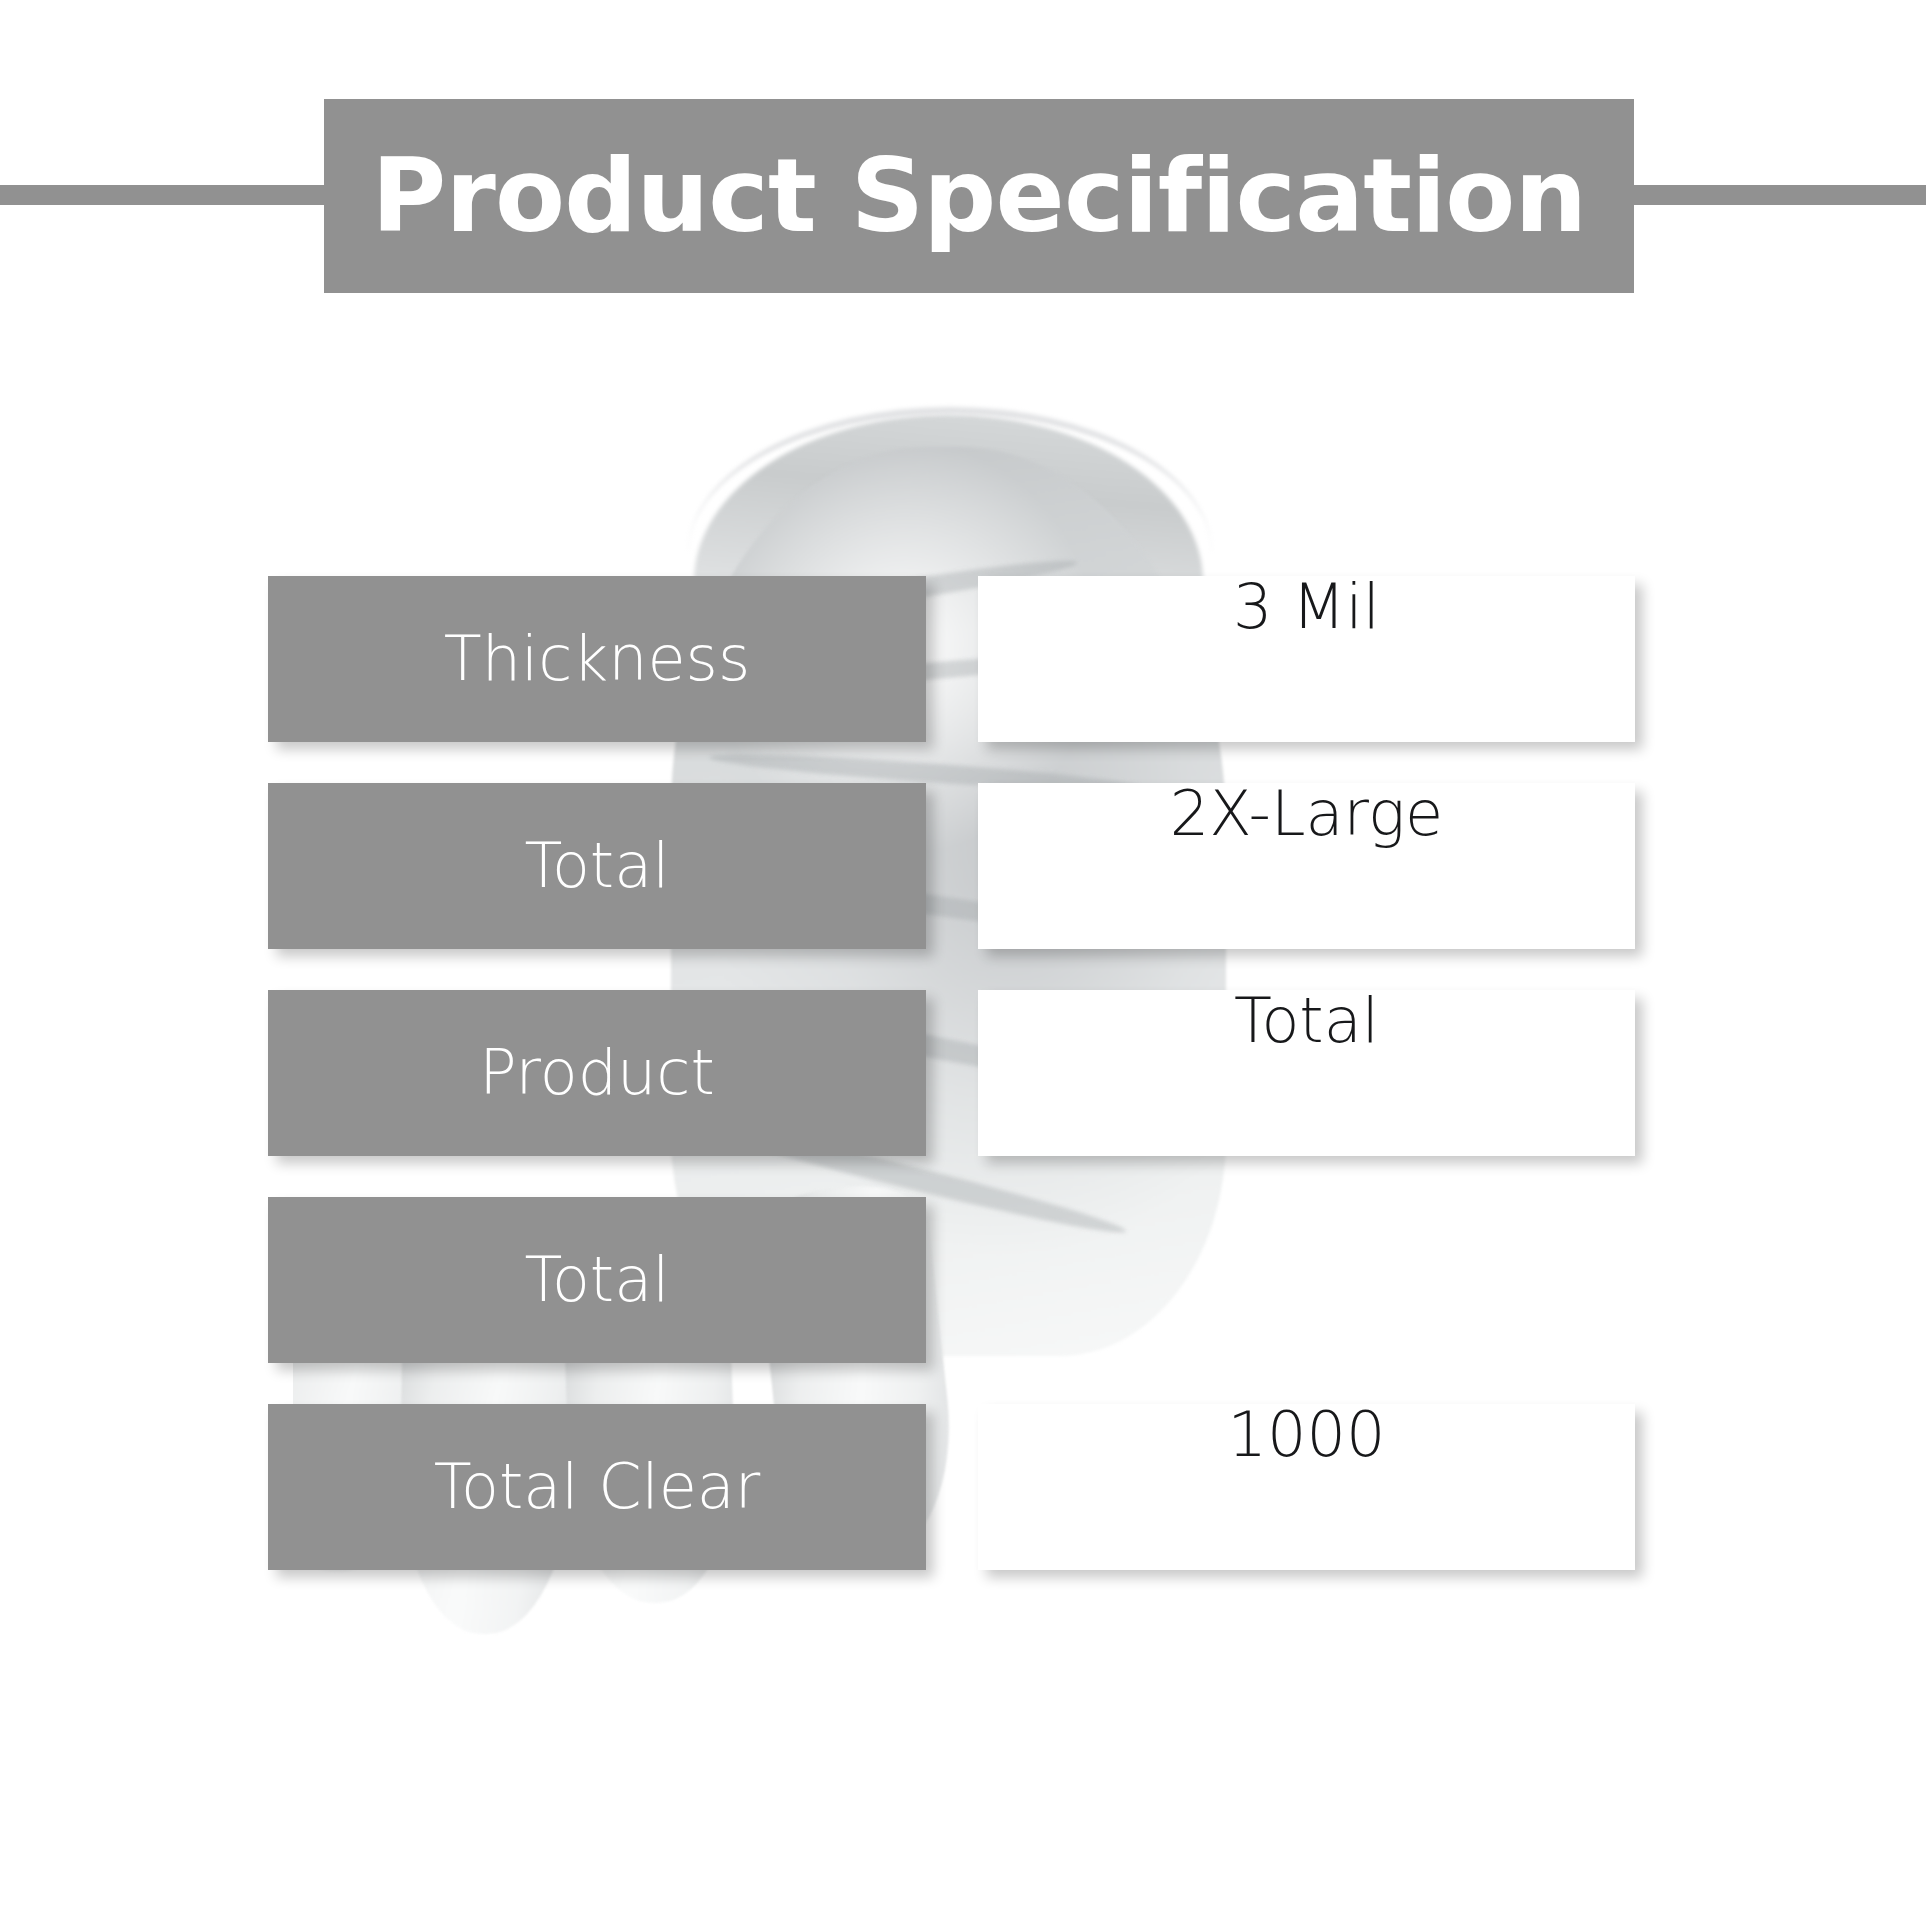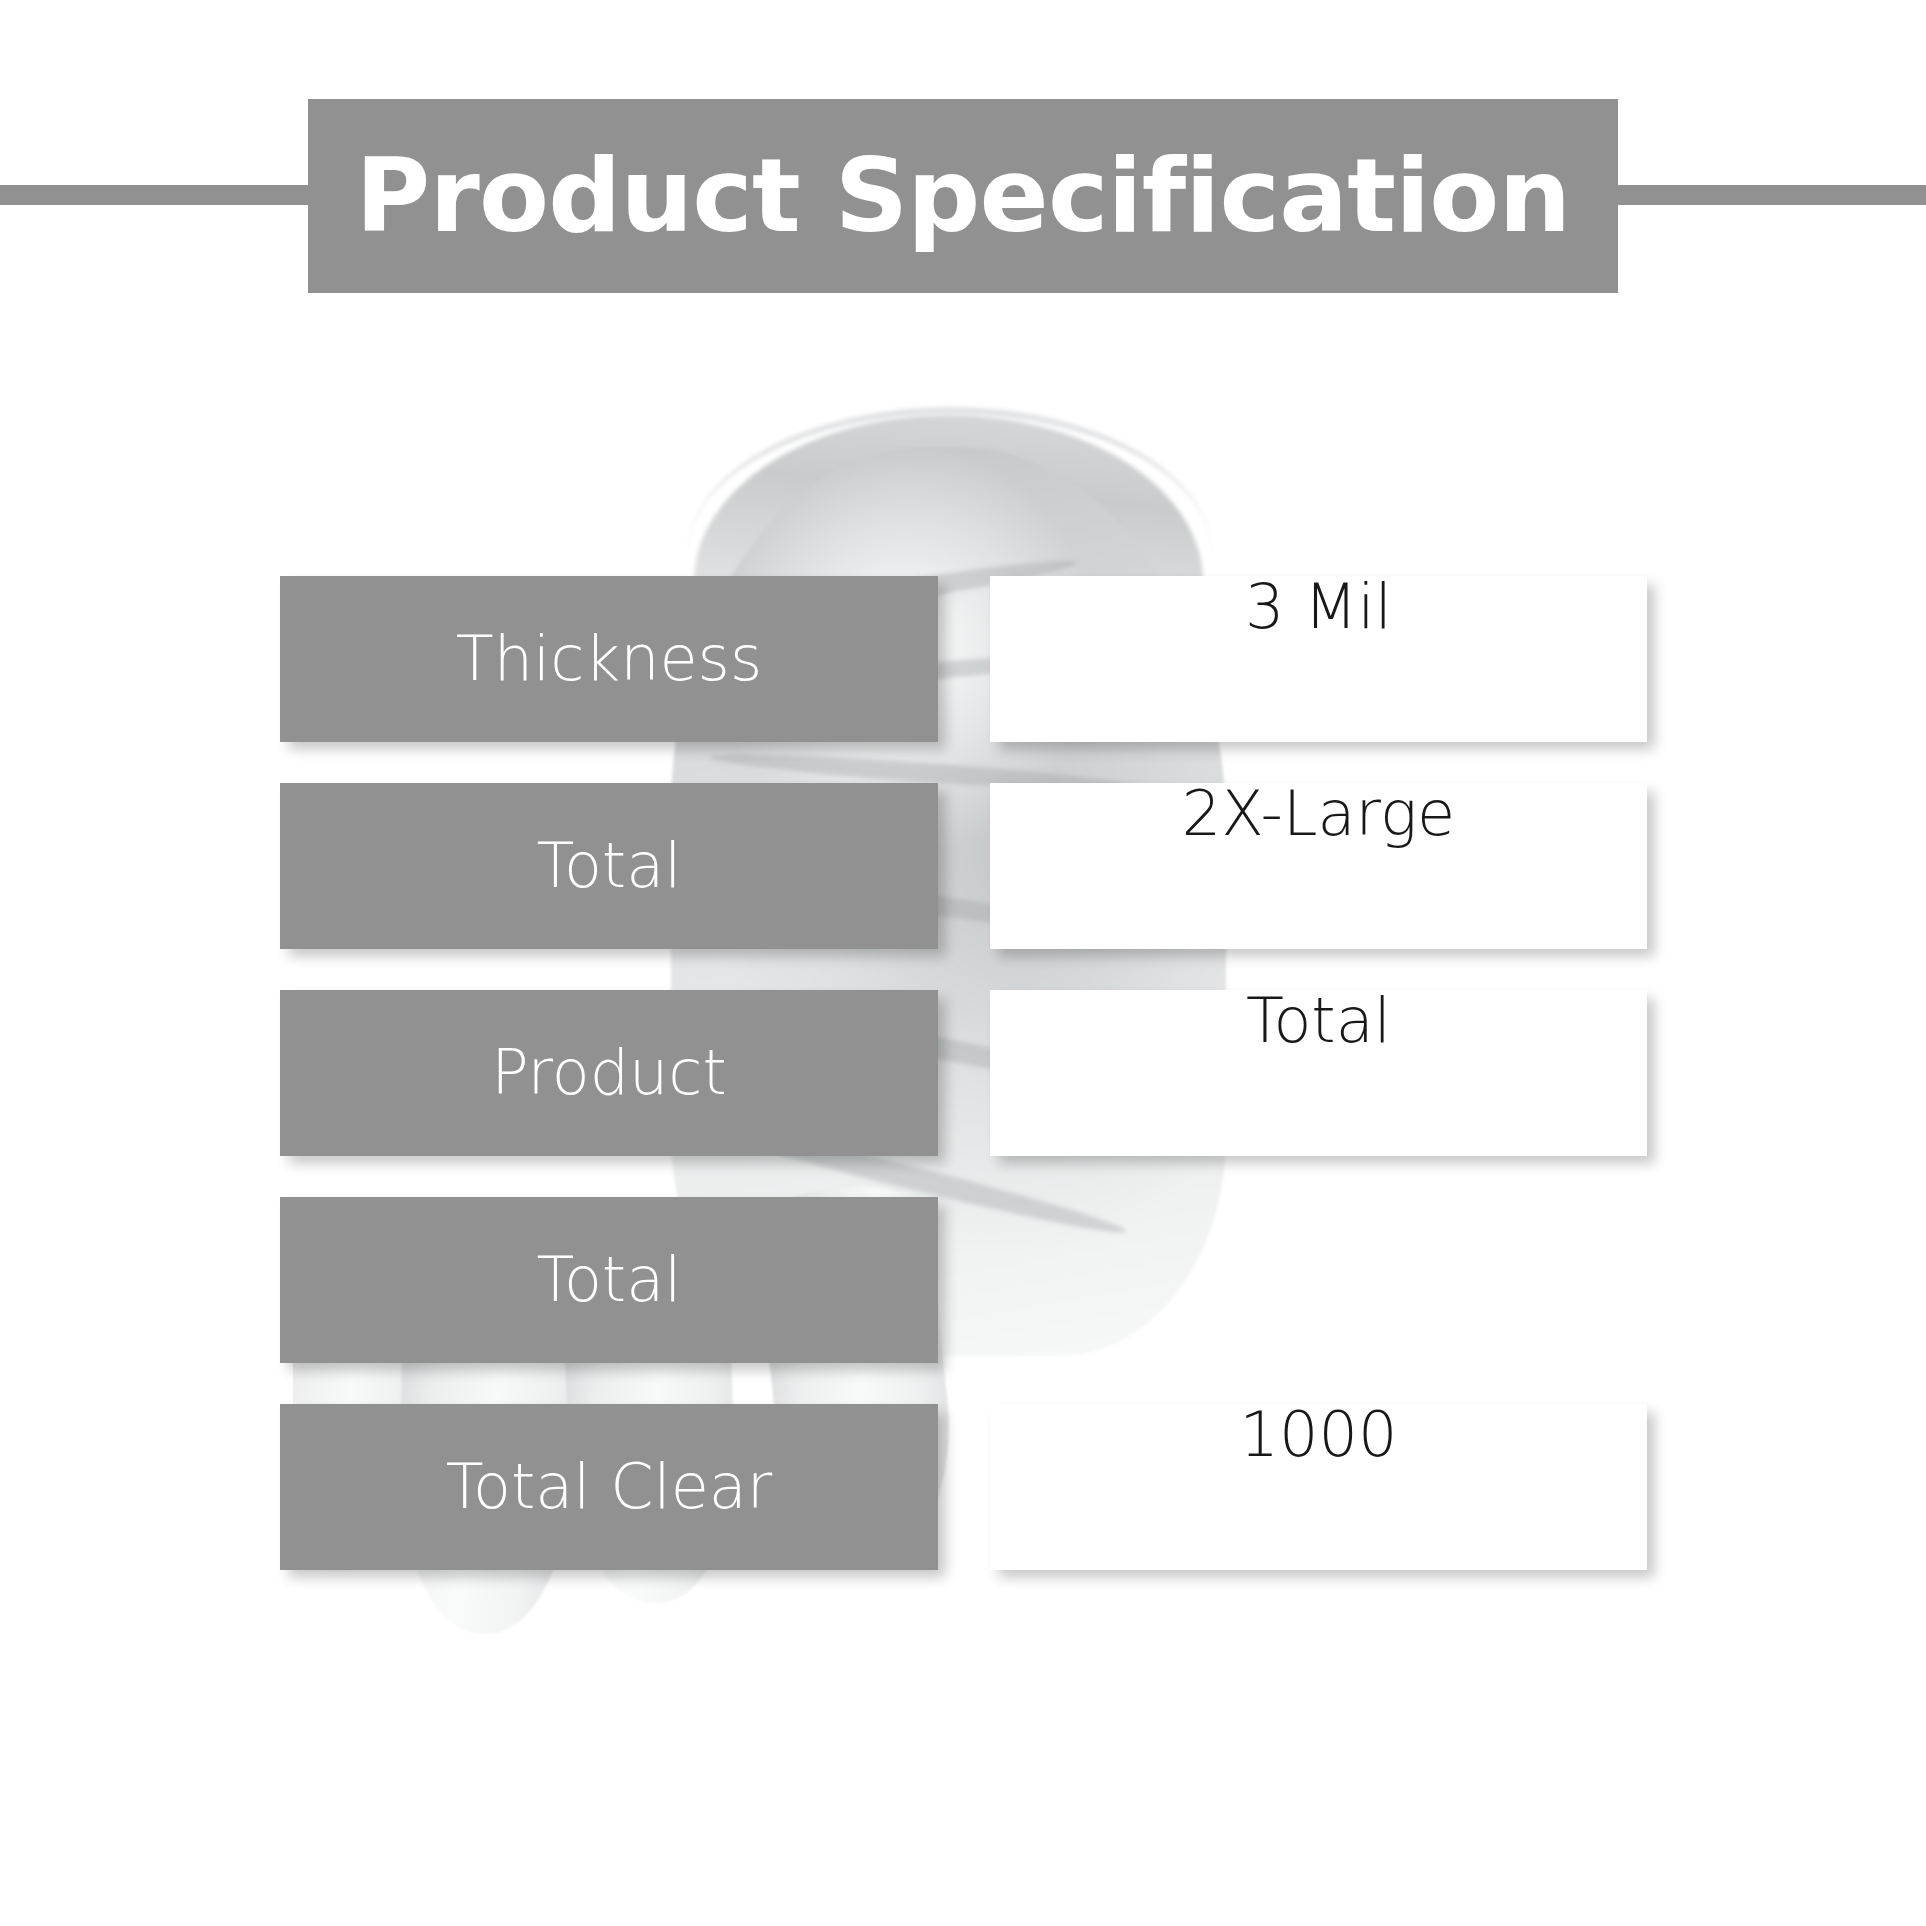--- a/index.html
+++ b/index.html
@@ -88,21 +88,21 @@
     position: absolute;
     left: 0;
     top: 185px;
     width: 1926px;
     height: 20px;
     background: #919191;
     z-index: 2;
   }
   .header-banner {
     position: absolute;
-    left: 308px;
+    left: 324px;
     top: 99px;
     width: 1310px;
     height: 194px;
     background: #919191;
     z-index: 3;
     display: flex;
     align-items: center;
     justify-content: center;
   }
   .header-title {
@@ -111,21 +111,21 @@
     font-weight: 700;
     font-size: 102px;
     letter-spacing: -0.8px;
     line-height: 1;
     white-space: nowrap;
   }
 
   
   .spec-table {
     position: absolute;
-    left: 280px;
+    left: 268px;
     top: 576px;
     width: 1368px;
     z-index: 5;
   }
   .spec-row {
     position: relative;
     height: 166px;
     margin-bottom: 41px;
     display: flex;
     align-items: stretch;

